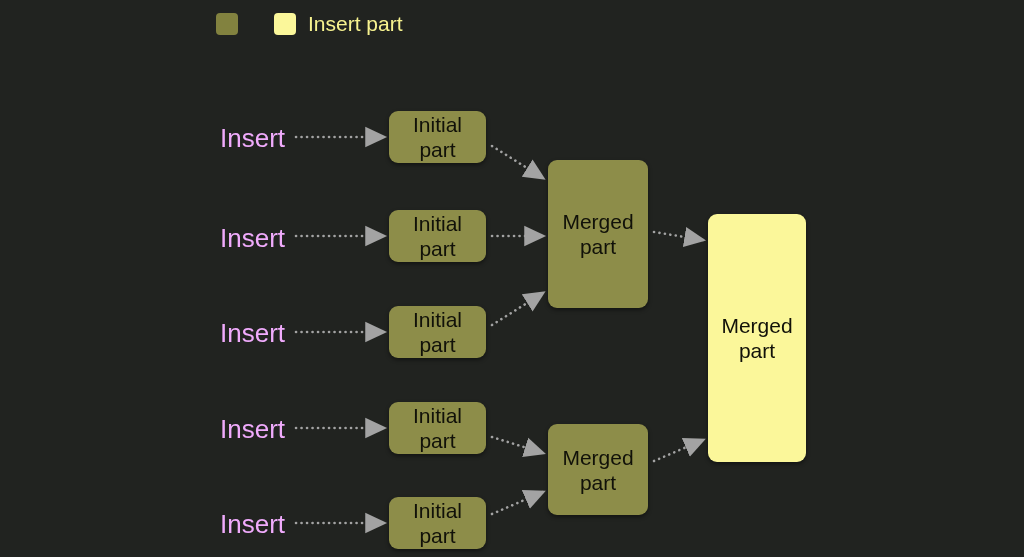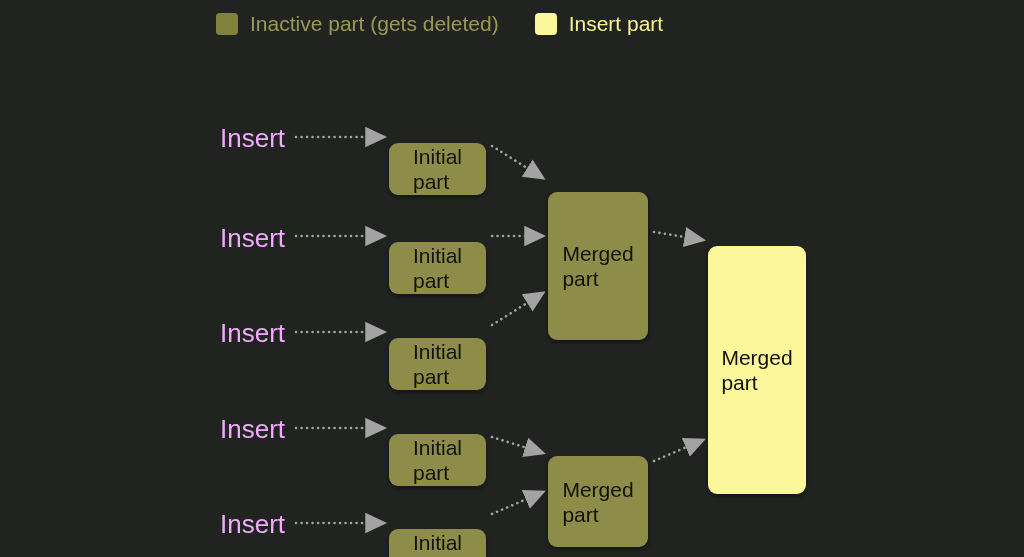--- a/index.html
+++ b/index.html
@@ -53,26 +53,26 @@
   .label-inactive { color: #9a9a55; }
   .label-active   { color: #f7f38f; }
 
   
   .node {
     position: absolute;
     border-radius: 9px;
     display: flex;
     align-items: center;
     justify-content: center;
+    text-align: center;
     color: #111109;
     font-size: 21px;
     line-height: 25px;
     box-sizing: border-box;
     box-shadow: 0 2px 4px rgba(0,0,0,0.45);
-    margin-top: 32px;
   }
   .node-inactive { background: #8d8d49; }
   .node-active   { background: #fbf79a; }
   .node span { display: block; }
 
   .insert-label {
     position: absolute;
     color: #f0abfc;
     font-size: 26px;
     line-height: 24px;
@@ -90,21 +90,20 @@
   }
 </style>
 </head>
 <body>
 
 <div id="canvas" style="background: rgb(33, 35, 32);">
 
   <div class="legend">
     <div class="legend-item">
       <span class="swatch swatch-inactive"></span>
-      <span class="legend-label label-inactive">Inactive part (gets deleted)</span>
     </div>
     <div class="legend-item">
       <span class="swatch swatch-active"></span>
       <span class="legend-label label-active">Insert part</span>
     </div>
   </div>
 
   <svg id="arrows" viewBox="0 0 1024 557" xmlns="http://www.w3.org/2000/svg">
     <defs>
       <marker id="ahead" markerWidth="9" markerHeight="9" refX="7.2" refY="4.5" orient="auto" markerUnits="strokeWidth">

